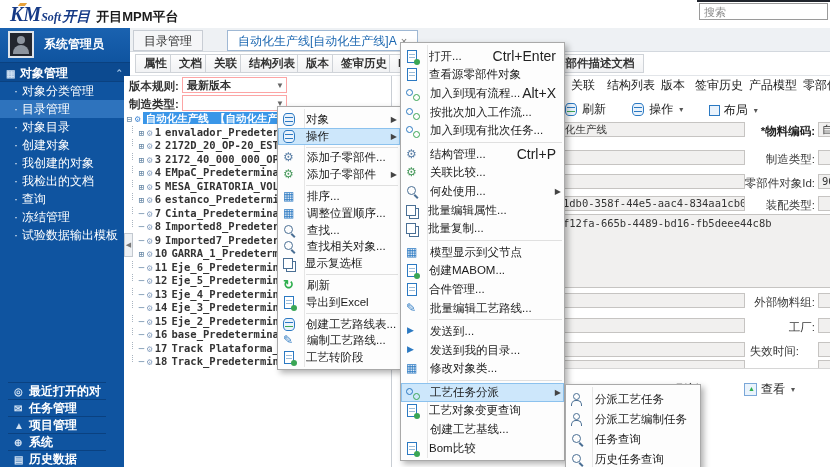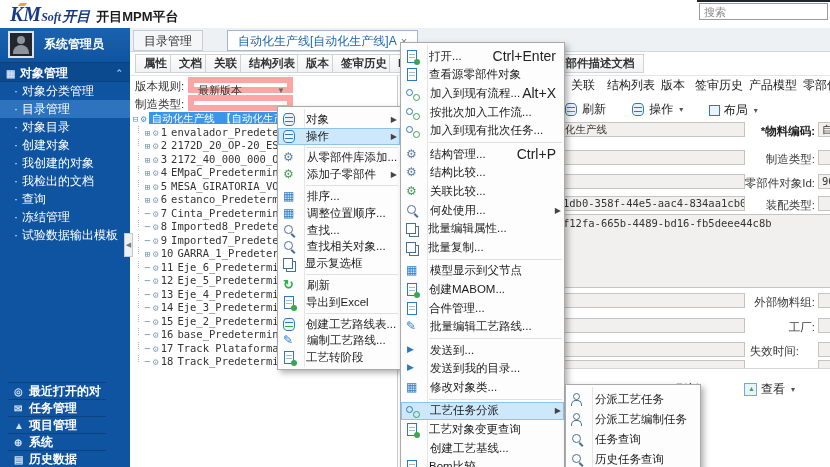--- a/index.html
+++ b/index.html
@@ -42,24 +42,24 @@
   .tab { position:absolute; top:2px; height:21px; line-height:20px; padding:0 10px; border:1px solid #c8cdd4; background:#f5f6f8; cursor:pointer; white-space:nowrap; }
   .tab.t1 { left:3px; }
   .tab.t2 { left:97px; background:#fff; color:#1a66b0; border-color:#9fb8d4; }
   .tab .x { margin-left:4px; color:#777; font-size:11px; }
 
   
   .subtabs { position:absolute; left:130px; top:52px; width:700px; height:24px; background:#fff; border-bottom:1px solid #e2e5e9; }
   .stb { position:absolute; top:2px; height:19px; line-height:17px; padding:0 8px; border:1px solid #cfd3d8; background:linear-gradient(#fdfdfd,#f1f2f4); font-weight:bold; font-size:11.5px; cursor:pointer; white-space:nowrap; }
 
   
-  .lpanel { position:absolute; left:130px; top:76px; width:268px; height:391px; background:#fff; border-right:1px solid #c9ced4; }
+  .lpanel { position:absolute; left:124px; top:76px; width:268px; height:391px; background:#fff; border-right:1px solid #c9ced4;font-weight:bold; }
   .frow { position:relative; height:17px; margin-top:1px; }
   .flabel { position:absolute; left:5px; top:2px; font-size:11.5px; color:#333; }
-  .fselect { position:absolute; left:58px; top:0; width:105px; height:16px; border:6px solid #fca5a5; background:#fff; font-size:11px; line-height:14px; padding:0 14px 0 4px; cursor:pointer; }
+  .fselect { position:absolute; left:58px; top:0; width:105px; height:16px; border:1px solid #fca5a5; background:#fff; font-size:11px; line-height:14px; padding:0 14px 0 4px; cursor:pointer; }
   .fselect .dcaret { position:absolute; right:2px; top:1px; font-size:8px; color:#666; }
 
   .tree { position:absolute; left:0; top:36px; width:268px; }
   .trow { position:relative; height:13.5px; line-height:13.5px; font-family:"DejaVu Sans Mono", monospace; font-size:10.5px; white-space:nowrap; cursor:pointer; overflow:hidden; }
   .trow .exp { display:inline-block; width:11px; color:#6a8aa8; font-size:9px; text-align:center; }
   .trow .tgear { color:#87a0c0; font-size:9.5px; margin-right:2px; }
   .trow.child { padding-left:12px; }
   .trow.child::before { content:""; position:absolute; left:8px; top:-7px; height:14px; border-left:1px dotted #a8b4c0; }
   .trow.root .sel { background:#3a96e8; color:#fff; padding:0 3px; }
   .trow.root .tgear { color:#3f87d6; }
@@ -299,21 +299,21 @@
         <span class="arr">▶</span>
       </div>
     <div class="mi hl">
         <span class="gi gi-db"></span>
         <span class="ml">操作</span>
         <span class="arr">▶</span>
       </div>
     <div class="sep"></div>
     <div class="mi">
         <span class="gi gi-gear"></span>
-        <span class="ml">从零部件库添加...</span>
+        <span class="ml">添加子零部件...</span>
       </div>
     <div class="mi">
         <span class="gi gi-gear gn"></span>
         <span class="ml">添加子零部件</span>
         <span class="arr">▶</span>
       </div>
     <div class="sep"></div>
     <div class="mi">
         <span class="gi gi-grid"></span>
         <span class="ml">排序...</span>
@@ -380,24 +380,20 @@
       </div>
     <div class="mi">
         <span class="gi gi-flow"></span>
         <span class="ml">加入到现有批次任务...</span>
       </div>
     <div class="sep"></div>
     <div class="mi">
         <span class="gi gi-gear"></span>
         <span class="ml">结构管理...</span>
         <span class="sc">Ctrl+P</span>
-      </div>
-    <div class="mi">
-        <span class="gi gi-gear"></span>
-        <span class="ml">结构比较...</span>
       </div>
     <div class="mi">
         <span class="gi gi-gear gn"></span>
         <span class="ml">关联比较...</span>
       </div>
     <div class="mi">
         <span class="gi gi-mag"></span>
         <span class="ml">何处使用...</span>
         <span class="arr">▶</span>
       </div>

